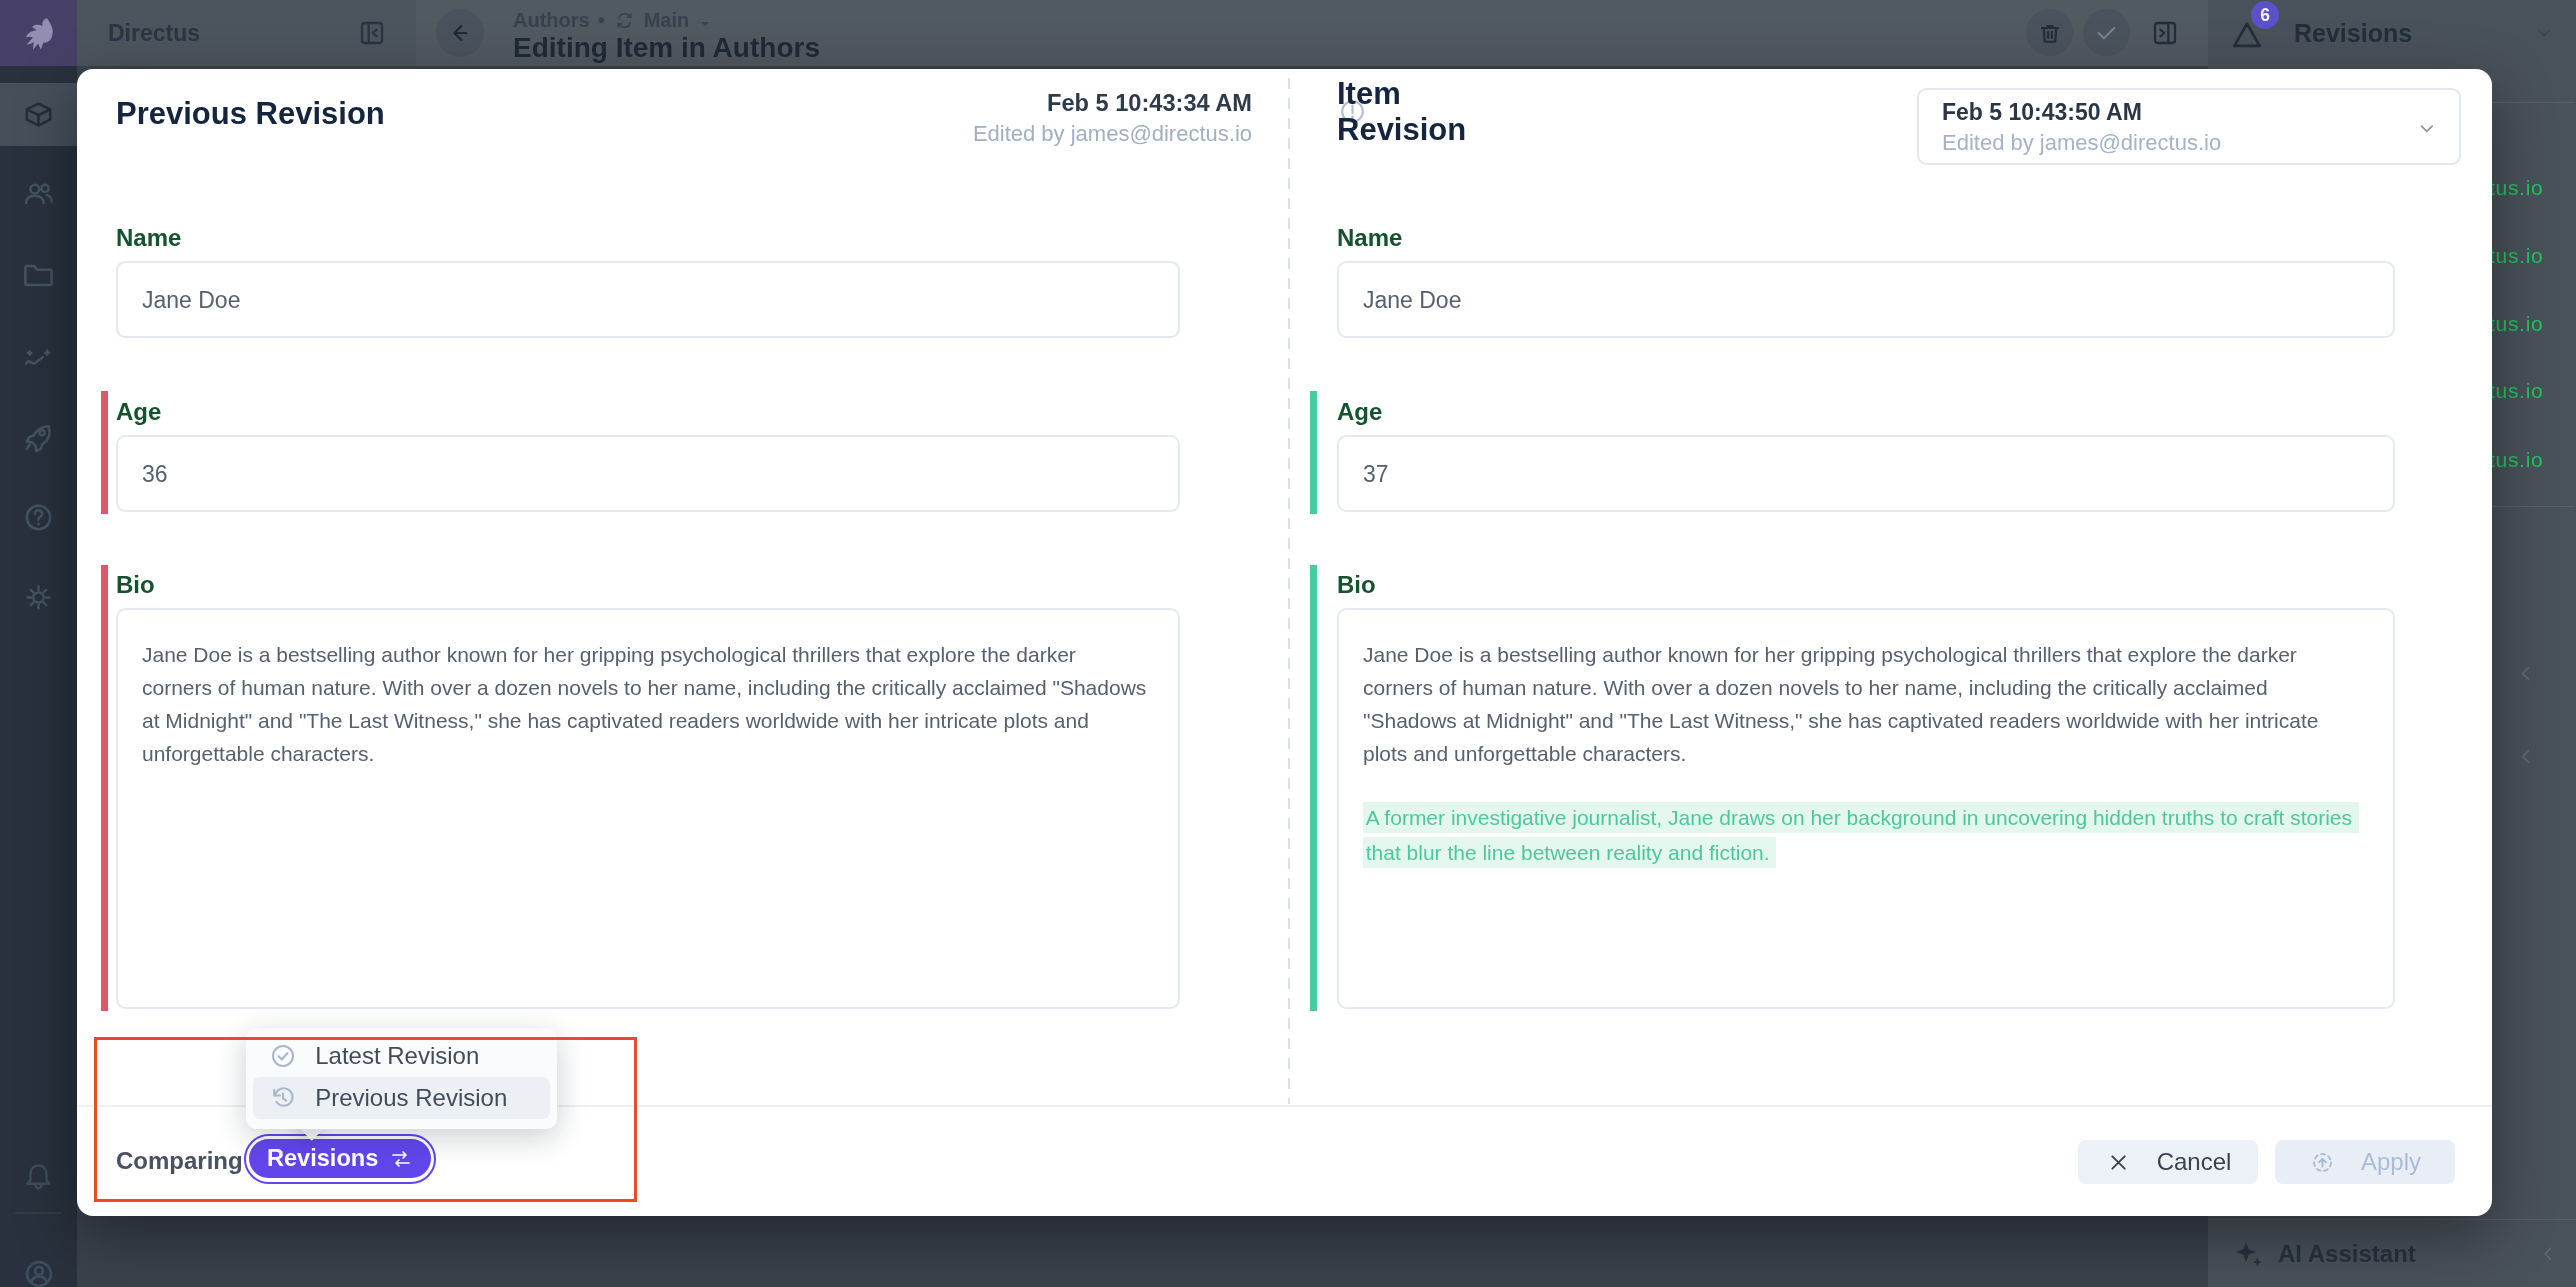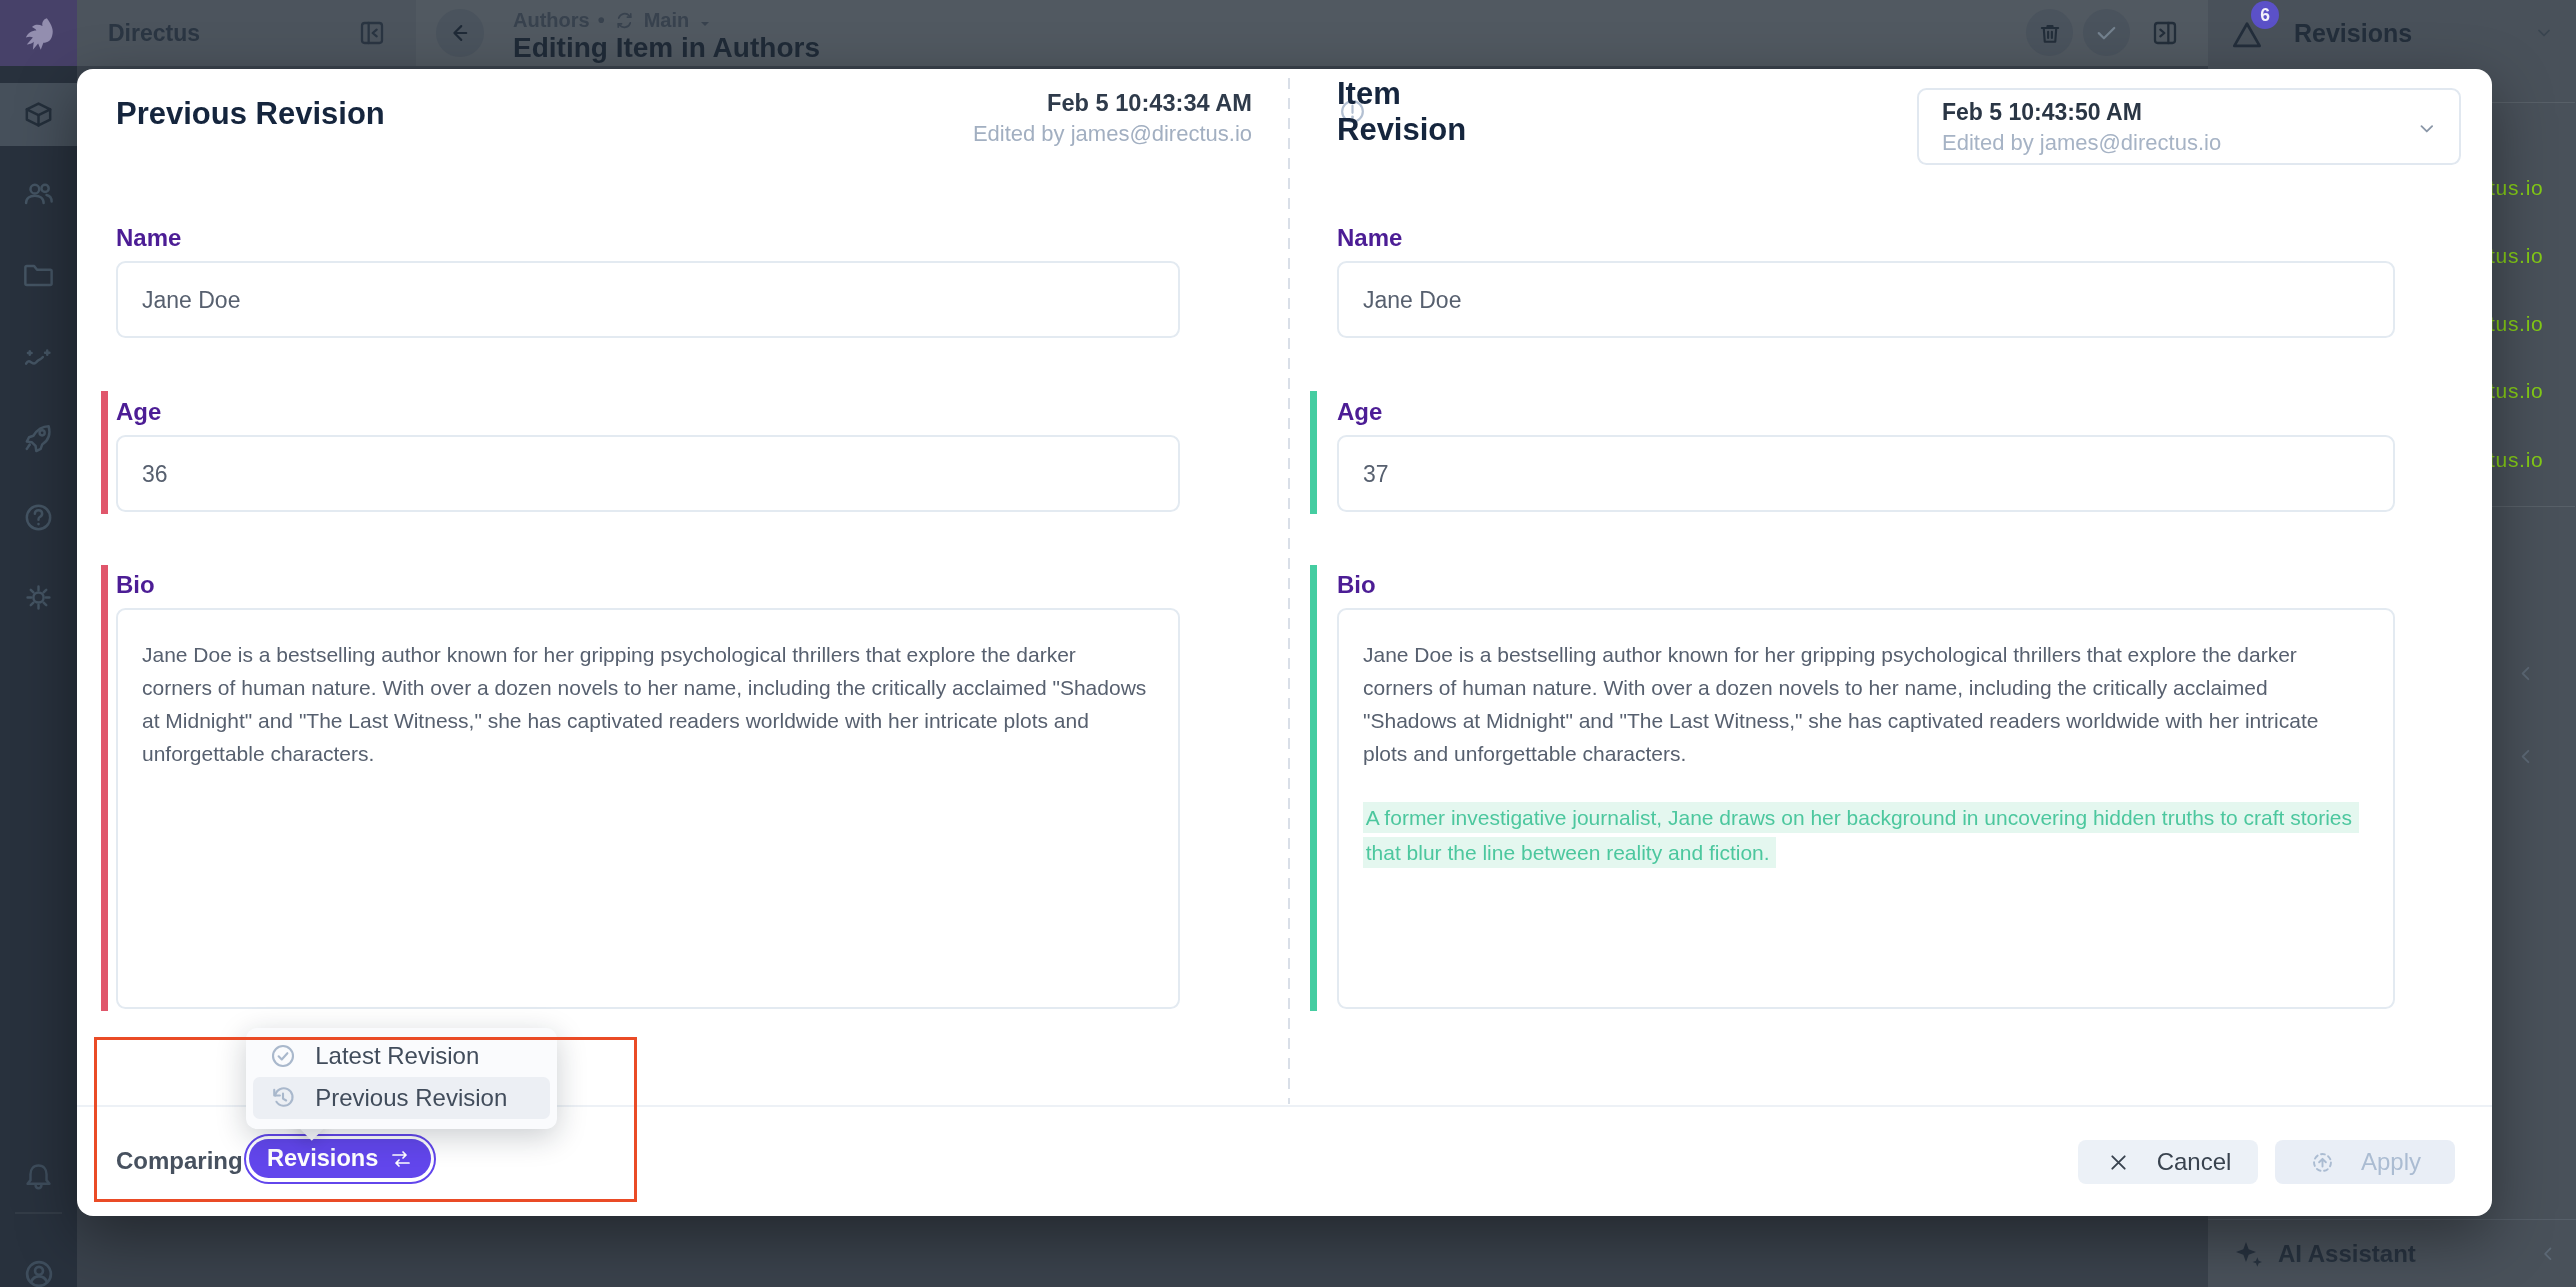--- a/index.html
+++ b/index.html
@@ -32,21 +32,21 @@
   
   .drawer{position:absolute;right:0;top:0;width:368px;height:1287px;background:#49515A;}
   .drawer-head{position:absolute;left:0;top:0;width:368px;height:66px;}
   .delta-wrap{position:absolute;left:20px;top:15px;width:38px;height:38px;color:#232E3B;}
   .badge{position:absolute;left:43px;top:1.3px;min-width:28px;height:28px;border-radius:50%;
     background:#5B51C8;color:#F2F1FA;font-size:17.5px;font-weight:700;display:flex;
     align-items:center;justify-content:center;}
   .drawer-title{position:absolute;left:86px;top:0;height:66px;display:flex;align-items:center;
     font-size:25px;font-weight:600;color:#232E3B;}
   .drawer-chev{position:absolute;right:20px;top:21px;width:24px;height:24px;color:#39444F;}
-  .frag{position:absolute;left:281px;font-size:21px;color:#84cc16;letter-spacing:0.7px;}
+  .frag{position:absolute;left:281px;font-size:21px;color:#22c55e;letter-spacing:0.7px;}
   .frag.f1{top:176px}.frag.f2{top:244px}.frag.f3{top:312px}.frag.f4{top:379px}.frag.f5{top:448px}
   .frag-div{position:absolute;left:277px;width:90px;height:1.3px;background:rgba(225,232,240,0.10);}
   .fd1{top:102px}.fd2{top:506px}
   .side-chev{position:absolute;left:304px;width:27px;height:27px;color:#5C6875;}
   .sc1{top:660px}.sc2{top:743px}
   .ai-bar{position:absolute;left:0;bottom:0;width:368px;height:67px;background:#49515A;
     border-top:1.3px solid #565F69;}
   .ai-spark{position:absolute;left:24px;top:17.5px;width:32px;height:32px;color:#27323F;}
   .ai-label{position:absolute;left:70px;top:0;height:67px;display:flex;align-items:center;
     font-size:24px;font-weight:600;color:#27323F;}
@@ -73,21 +73,21 @@
   .info-icon{width:31px;height:31px;color:#B3C0D2;}
   .l-times{position:absolute;left:808px;top:17.5px;width:367px;text-align:right;}
   .l-times .t1{font-size:23.6px;font-weight:600;color:#2F3B4B;line-height:32px;}
   .l-times .t2{font-size:22px;color:#A2AFC1;line-height:30px;}
   .selector{position:absolute;left:1840px;top:19px;width:544px;height:77px;border:2px solid #E1E8F0;
     border-radius:9.4px;background:#fff;box-sizing:border-box;padding-left:44px;}
   .selector .t1{position:absolute;left:23px;top:9.4px;font-size:23px;font-weight:600;color:#2A3645;}
   .selector .t2{position:absolute;left:23px;top:40px;font-size:22px;color:#A6B3C5;}
   .selector .sel-chev{position:absolute;right:19px;top:25.6px;width:25.6px;height:25.6px;color:#8A97A8;}
 
-  .lbl{position:absolute;font-size:24px;font-weight:700;color:#4c1d95;height:30px;}
+  .lbl{position:absolute;font-size:24px;font-weight:700;color:#14532d;height:30px;}
   .lbl.l-col{left:39px}.lbl.r-col{left:1260px}
   .row-name{top:155px}.row-age{top:329px}.row-bio{top:502px}
   .input{position:absolute;border:2px solid #E3EAF1;border-radius:9.4px;background:#fff;
     box-sizing:border-box;}
   .input .val{position:absolute;left:24px;top:50%;transform:translateY(-50%);
     font-size:23px;color:#57606F;}
   .in-l{left:39px;width:1064px;}
   .in-r{left:1260px;width:1058px;}
   .in-name{top:192px;height:77px;}
   .in-age{top:366px;height:77px;}

